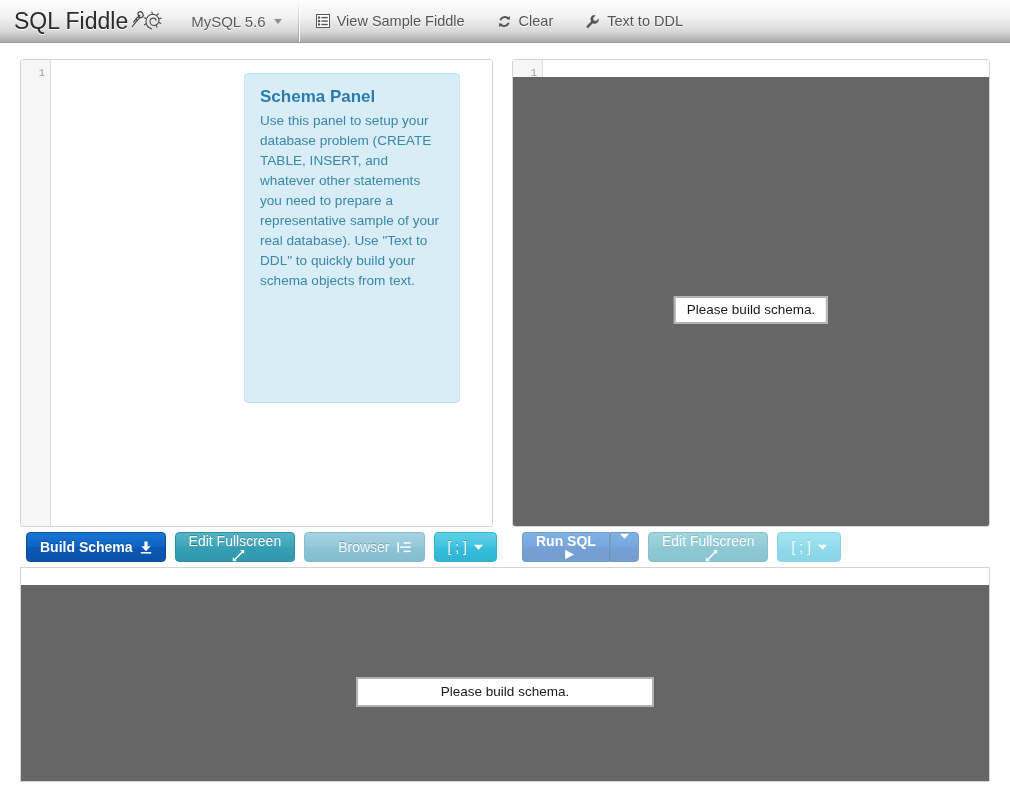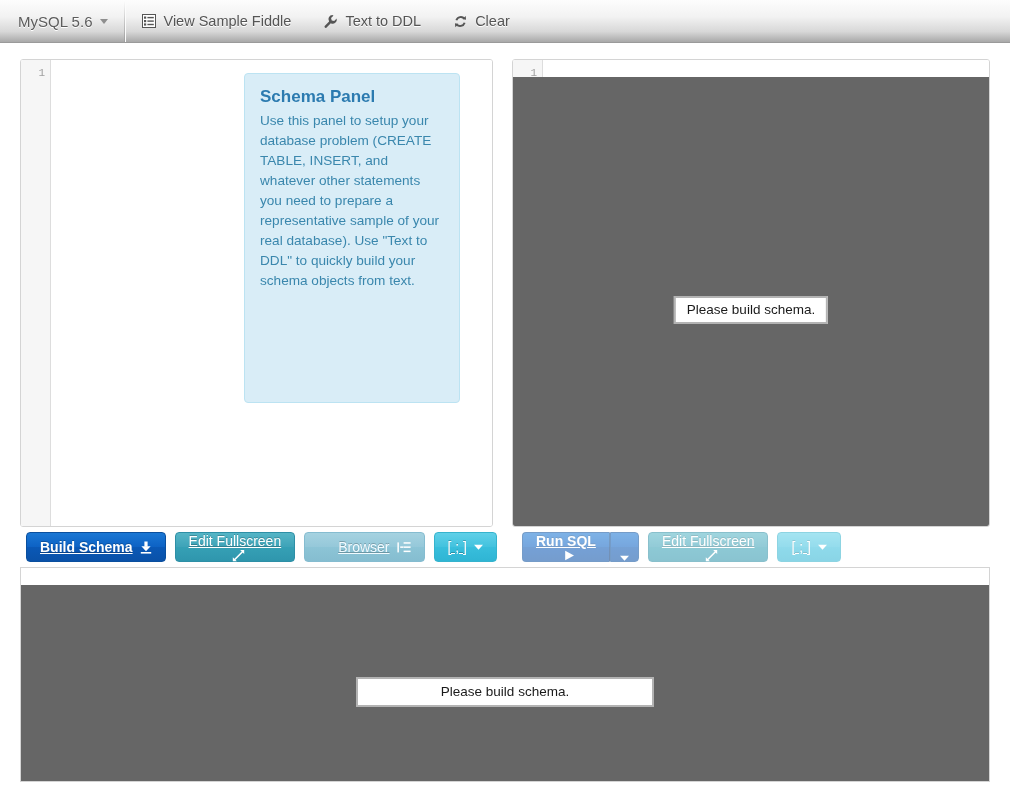--- a/index.html
+++ b/index.html
@@ -206,33 +206,32 @@
   .btnbar-right {
     position: absolute;
     left: 522px; top: 532px;
     display: flex;
     align-items: flex-start;
     z-index: 8;
   }
   .btn {
     display: inline-flex;
     align-items: center;
-    justify-content: space-between;
+    justify-content: flex-start;
     height: 30px;
     padding: 0 13px;
     border: 1px solid rgba(0,0,0,0.18);
     border-radius: 4px;
     font-size: 14px;
     color: #ffffff;
     text-shadow: 0 -1px 0 rgba(0,0,0,0.22);
     cursor: pointer;
     box-sizing: border-box;
     white-space: nowrap;
     margin-right: 9px;
-    text-decoration: underline;
   }
   .btn .b-icon {
     margin-left: 7px;
     display: inline-flex;
     align-items: center;
     line-height: 0;
   }
   .btn-primary {
     background: linear-gradient(to bottom, #1a77d4 0%, #0d62c4 50%, #0a58b6 51%, #0a51a8 100%);
     border-color: #0a4f9e;
@@ -295,20 +294,38 @@
     text-align: center;
     white-space: nowrap;
   }
 </style>
 </head>
 <body>
 
 <div class="navbar">
   <div class="nav-inner">
 
+    <div class="brand">
+      <span>SQL Fiddle</span>
+      <span class="brand-logo">
+        <svg width="34" height="24" viewBox="0 0 34 24">
+          <g fill="none" stroke="#3b3b3b" stroke-width="1.1">
+            <path d="M3 18 C6 14 8 11 11 9"></path>
+            <path d="M4.5 13.5 C5 11.5 6.5 10.5 8 10.2"></path>
+            <path d="M6.5 11 C7 9.2 8.4 8.2 9.8 8"></path>
+            <path d="M8.6 9 C9 7.4 10.2 6.6 11.4 6.4"></path>
+            <ellipse cx="11.6" cy="5.6" rx="2.4" ry="3" transform="rotate(-28 11.6 5.6)"></ellipse>
+          </g>
+          <g fill="none" stroke="#4a4a4a" stroke-width="1.1">
+            <path d="M23 20 C19.5 19 17 16 17 12.3 C17 8.4 20 5.3 23.7 5.3 C27.2 5.3 30 8 30 11.3 C30 14.2 27.8 16.5 25.2 16.5 C22.9 16.5 21 14.7 21 12.5 C21 10.6 22.5 9.1 24.3 9.1 C25.9 9.1 27.1 10.3 27.1 11.8"></path>
+            <path d="M23.7 5.3 L22.6 2.6 M27.6 6.6 L29.6 4.5 M29.8 9.8 L32.6 9.1 M29.6 13.4 L32.2 14.6 M26.9 16.1 L28.2 18.6 M17.4 9.8 L14.7 8.6 M17.6 14.6 L15 16"></path>
+          </g>
+        </svg>
+      </span>
+    </div>
 
     <div class="db-select">
       <span>MySQL 5.6</span>
       <span class="caret-dn"></span>
     </div>
 
     <div class="nav-divider"></div>
 
     <div class="nav-item">
       <span class="ni-icon">
@@ -321,36 +338,36 @@
           <rect x="5.4" y="6.4" width="6.4" height="1.4" fill="#555"></rect>
           <rect x="5.4" y="9.8" width="6.4" height="1.4" fill="#555"></rect>
         </svg>
       </span>
       <span>View Sample Fiddle</span>
     </div>
 
     <div class="nav-item">
       <span class="ni-icon">
         <svg width="15" height="15" viewBox="0 0 16 16">
-          <path d="M10.4 1.2 A4.4 4.4 0 0 0 6.5 8.1 L1.8 12.8 A1.3 1.3 0 0 0 3.6 14.6 L8.3 9.9 A4.4 4.4 0 0 0 14.6 4.9 L11.9 7.5 L9.3 6.9 L8.6 4.3 L11.3 1.6 A4.5 4.5 0 0 0 10.4 1.2 Z" fill="#555"></path>
-        </svg>
-      </span>
-      <span>Text to DDL</span>
-    </div>
-
-    <div class="nav-item">
-      <span class="ni-icon">
-        <svg width="15" height="15" viewBox="0 0 16 16">
           <path d="M13 4.4 A6 6 0 0 0 2.6 6.4 L4.6 6.9 A4 4 0 0 1 11.6 5.8 Z" fill="#555"></path>
           <path d="M3 11.6 A6 6 0 0 0 13.4 9.6 L11.4 9.1 A4 4 0 0 1 4.4 10.2 Z" fill="#555"></path>
           <path d="M13.6 2 L13.9 6.2 L10 5.3 Z" fill="#555"></path>
           <path d="M2.4 14 L2.1 9.8 L6 10.7 Z" fill="#555"></path>
         </svg>
       </span>
       <span>Clear</span>
+    </div>
+
+    <div class="nav-item">
+      <span class="ni-icon">
+        <svg width="15" height="15" viewBox="0 0 16 16">
+          <path d="M10.4 1.2 A4.4 4.4 0 0 0 6.5 8.1 L1.8 12.8 A1.3 1.3 0 0 0 3.6 14.6 L8.3 9.9 A4.4 4.4 0 0 0 14.6 4.9 L11.9 7.5 L9.3 6.9 L8.6 4.3 L11.3 1.6 A4.5 4.5 0 0 0 10.4 1.2 Z" fill="#555"></path>
+        </svg>
+      </span>
+      <span>Text to DDL</span>
     </div>
 
   </div>
 </div>
 
 <div class="pane-schema">
   <div class="editor">
     <div class="gutter">
       <span class="lineno">1</span>
     </div>

